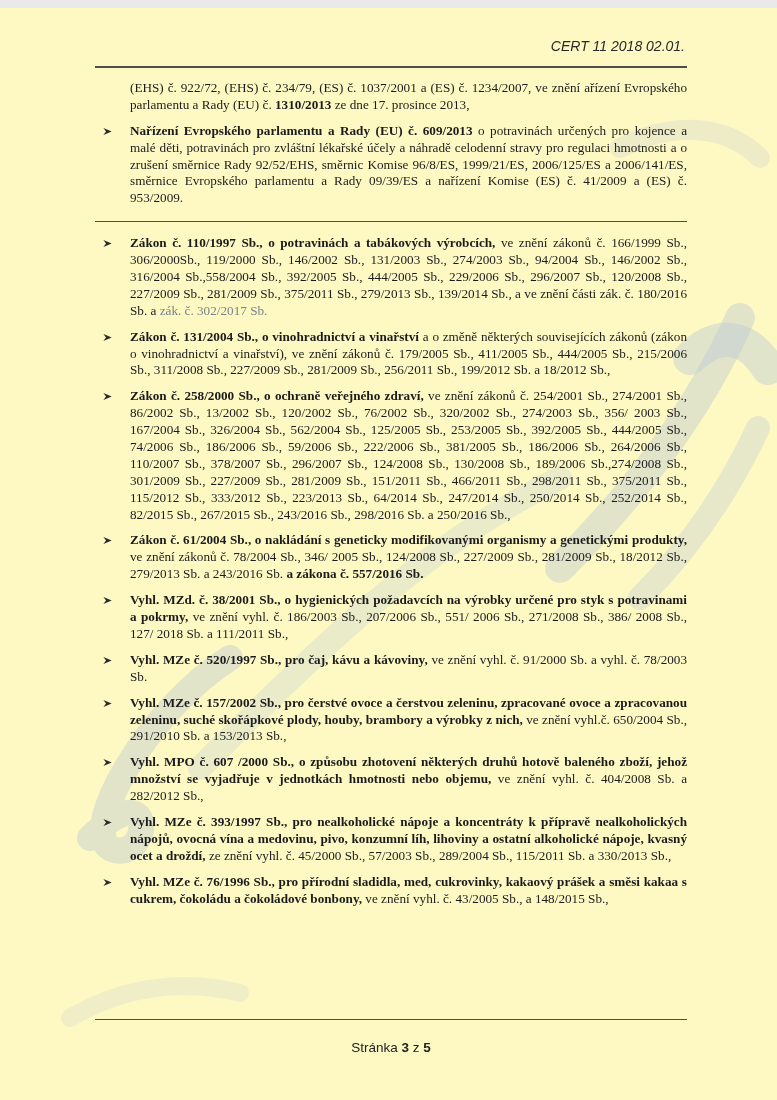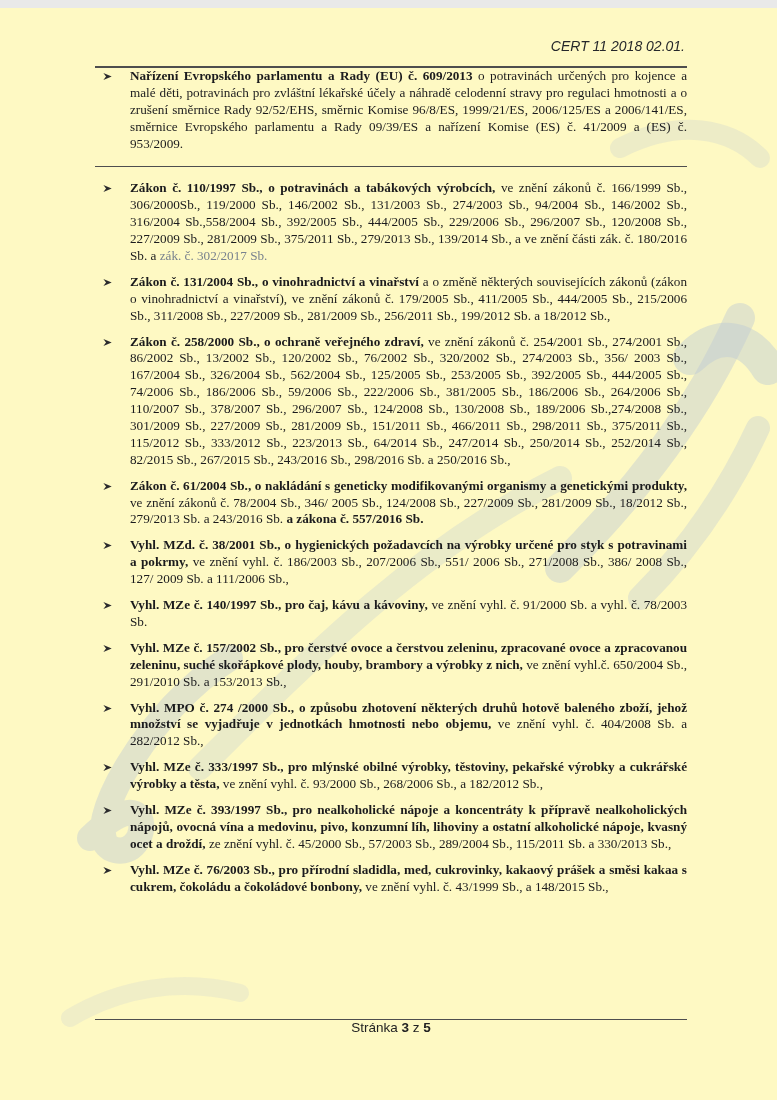--- a/index.html
+++ b/index.html
@@ -51,21 +51,21 @@
   .b{font-weight:bold;}
   .m{color:#79828e;}
   .section-gap{margin:14px 0 13px 0;}
   .doc-footer{
     position:absolute;left:95px;right:90px;top:1011px;z-index:1;
     border-top:1.6px solid #4e4e4e;
     text-align:center;
     font-family:"Liberation Sans", sans-serif;
     font-size:13.5px;
     color:#222;
-    padding-top:0;
+    padding-top:20px;
   }
   .doc-footer .b{font-weight:bold;}
   .scan-edge{
     position:absolute;left:480px;right:0;top:1092px;height:5px;z-index:0;
     background:#f4f4f4;
   }
 </style>
 </head>
 <body>
 
@@ -84,20 +84,21 @@
   </svg>
 
   <div class="scan-edge"></div>
 
   <div class="content">
 
     <div class="doc-header">CERT 11 2018 02.01.</div>
 
     <hr class="rule">
 
+    <p class="intro"><span>(EHS) č. 922/72, (EHS) č. 234/79, (ES) č. 1037/2001 a (ES) č. 1234/2007, ve znění ařízení Evropského parlamentu a Rady (EU) č. </span><span class="b">1310/2013</span><span> ze dne 17. prosince 2013,</span></p>
 
     <ul class="lawlist">
         <li><span class="bullet"><svg width="11" height="11" viewBox="0 0 12 12">
               <path d="M1.5 2.3 L10.6 6 L1.5 9.7 L4.4 6 Z" fill="#2b2b2d"></path>
             </svg></span><span><span class="b">Nařízení Evropského parlamentu a Rady (EU) č. 609/2013</span><span> o potravinách určených pro kojence a malé děti, potravinách pro zvláštní lékařské účely a náhradě celodenní stravy pro regulaci hmotnosti a o zrušení směrnice Rady 92/52/EHS, směrnic Komise 96/8/ES, 1999/21/ES, 2006/125/ES a 2006/141/ES, směrnice Evropského parlamentu a Rady 09/39/ES a nařízení Komise (ES) č. 41/2009 a (ES) č. 953/2009.</span></span></li>
       </ul>
 
     <hr class="rule thin section-gap">
 
     <ul class="lawlist">
@@ -108,38 +109,35 @@
               <path d="M1.5 2.3 L10.6 6 L1.5 9.7 L4.4 6 Z" fill="#2b2b2d"></path>
             </svg></span><span><span class="b">Zákon č. 131/2004 Sb., o vinohradnictví a vinařství</span><span> a o změně některých souvisejících zákonů (zákon o vinohradnictví a vinařství), ve znění zákonů č. 179/2005 Sb., 411/2005 Sb., 444/2005 Sb., 215/2006 Sb., 311/2008 Sb., 227/2009 Sb., 281/2009 Sb., 256/2011 Sb., 199/2012 Sb. a 18/2012 Sb.,</span></span></li>
         <li><span class="bullet"><svg width="11" height="11" viewBox="0 0 12 12">
               <path d="M1.5 2.3 L10.6 6 L1.5 9.7 L4.4 6 Z" fill="#2b2b2d"></path>
             </svg></span><span><span class="b">Zákon č. 258/2000 Sb., o ochraně veřejného zdraví,</span><span> ve znění zákonů č. 254/2001 Sb., 274/2001 Sb., 86/2002 Sb., 13/2002 Sb., 120/2002 Sb., 76/2002 Sb., 320/2002 Sb., 274/2003 Sb., 356/ 2003 Sb., 167/2004 Sb., 326/2004 Sb., 562/2004 Sb., 125/2005 Sb., 253/2005 Sb., 392/2005 Sb., 444/2005 Sb., 74/2006 Sb., 186/2006 Sb., 59/2006 Sb., 222/2006 Sb., 381/2005 Sb., 186/2006 Sb., 264/2006 Sb., 110/2007 Sb., 378/2007 Sb., 296/2007 Sb., 124/2008 Sb., 130/2008 Sb., 189/2006 Sb.,274/2008 Sb., 301/2009 Sb., 227/2009 Sb., 281/2009 Sb., 151/2011 Sb., 466/2011 Sb., 298/2011 Sb., 375/2011 Sb., 115/2012 Sb., 333/2012 Sb., 223/2013 Sb., 64/2014 Sb., 247/2014 Sb., 250/2014 Sb., 252/2014 Sb., 82/2015 Sb., 267/2015 Sb., 243/2016 Sb., 298/2016 Sb. a 250/2016 Sb.,</span></span></li>
         <li><span class="bullet"><svg width="11" height="11" viewBox="0 0 12 12">
               <path d="M1.5 2.3 L10.6 6 L1.5 9.7 L4.4 6 Z" fill="#2b2b2d"></path>
             </svg></span><span><span class="b">Zákon č. 61/2004 Sb., o nakládání s geneticky modifikovanými organismy a genetickými produkty,</span><span> ve znění zákonů č. 78/2004 Sb., 346/ 2005 Sb., 124/2008 Sb., 227/2009 Sb., 281/2009 Sb., 18/2012 Sb., 279/2013 Sb. a 243/2016 Sb. </span><span class="b">a zákona č. 557/2016 Sb.</span></span></li>
         <li><span class="bullet"><svg width="11" height="11" viewBox="0 0 12 12">
               <path d="M1.5 2.3 L10.6 6 L1.5 9.7 L4.4 6 Z" fill="#2b2b2d"></path>
-            </svg></span><span><span class="b">Vyhl. MZd. č. 38/2001 Sb., o hygienických požadavcích na výrobky určené pro styk s potravinami a pokrmy,</span><span> ve znění vyhl. č. 186/2003 Sb., 207/2006 Sb., 551/ 2006 Sb., 271/2008 Sb., 386/ 2008 Sb., 127/ 2009 Sb. a  111/2006 Sb.,</span></span></li>
+            </svg></span><span><span class="b">Vyhl. MZd. č. 38/2001 Sb., o hygienických požadavcích na výrobky určené pro styk s potravinami a pokrmy,</span><span> ve znění vyhl. č. 186/2003 Sb., 207/2006 Sb., 551/ 2006 Sb., 271/2008 Sb., 386/ 2008 Sb., 127/ 2018 Sb. a  111/2011 Sb.,</span></span></li>
         <li><span class="bullet"><svg width="11" height="11" viewBox="0 0 12 12">
               <path d="M1.5 2.3 L10.6 6 L1.5 9.7 L4.4 6 Z" fill="#2b2b2d"></path>
-            </svg></span><span><span class="b">Vyhl. MZe č. 140/1997 Sb., pro čaj, kávu a kávoviny,</span><span> ve znění vyhl. č. 91/2000 Sb. a vyhl. č. 78/2003 Sb.</span></span></li>
+            </svg></span><span><span class="b">Vyhl. MZe č. 520/1997 Sb., pro čaj, kávu a kávoviny,</span><span> ve znění vyhl. č. 91/2000 Sb. a vyhl. č. 78/2003 Sb.</span></span></li>
         <li><span class="bullet"><svg width="11" height="11" viewBox="0 0 12 12">
               <path d="M1.5 2.3 L10.6 6 L1.5 9.7 L4.4 6 Z" fill="#2b2b2d"></path>
             </svg></span><span><span class="b">Vyhl. MZe č. 157/2002 Sb., pro čerstvé ovoce a čerstvou zeleninu, zpracované ovoce a zpracovanou zeleninu, suché skořápkové plody, houby, brambory a výrobky z nich,</span><span> ve znění vyhl.č. 650/2004 Sb., 291/2010 Sb. a 153/2013 Sb.,</span></span></li>
         <li><span class="bullet"><svg width="11" height="11" viewBox="0 0 12 12">
               <path d="M1.5 2.3 L10.6 6 L1.5 9.7 L4.4 6 Z" fill="#2b2b2d"></path>
-            </svg></span><span><span class="b">Vyhl. MPO č. 274 /2000 Sb., o způsobu zhotovení některých druhů hotově baleného zboží, jehož množství se vyjadřuje v jednotkách hmotnosti nebo objemu,</span><span> ve znění vyhl. č. 404/2008 Sb. a 282/2012 Sb.,</span></span></li>
-        <li><span class="bullet"><svg width="11" height="11" viewBox="0 0 12 12">
-              <path d="M1.5 2.3 L10.6 6 L1.5 9.7 L4.4 6 Z" fill="#2b2b2d"></path>
-            </svg></span><span><span class="b">Vyhl. MZe č. 333/1997 Sb., pro mlýnské obilné výrobky, těstoviny, pekařské výrobky a cukrářské výrobky a těsta,</span><span> ve znění vyhl. č. 93/2000 Sb., 268/2006 Sb., a 182/2012 Sb.,</span></span></li>
+            </svg></span><span><span class="b">Vyhl. MPO č. 607 /2000 Sb., o způsobu zhotovení některých druhů hotově baleného zboží, jehož množství se vyjadřuje v jednotkách hmotnosti nebo objemu,</span><span> ve znění vyhl. č. 404/2008 Sb. a 282/2012 Sb.,</span></span></li>
         <li><span class="bullet"><svg width="11" height="11" viewBox="0 0 12 12">
               <path d="M1.5 2.3 L10.6 6 L1.5 9.7 L4.4 6 Z" fill="#2b2b2d"></path>
             </svg></span><span><span class="b">Vyhl. MZe č. 393/1997 Sb., pro nealkoholické nápoje a koncentráty k přípravě nealkoholických nápojů, ovocná vína a medovinu, pivo, konzumní líh, lihoviny a ostatní alkoholické nápoje, kvasný ocet a droždí,</span><span> ze znění vyhl. č. 45/2000 Sb., 57/2003 Sb., 289/2004 Sb., 115/2011 Sb. a 330/2013 Sb.,</span></span></li>
         <li><span class="bullet"><svg width="11" height="11" viewBox="0 0 12 12">
               <path d="M1.5 2.3 L10.6 6 L1.5 9.7 L4.4 6 Z" fill="#2b2b2d"></path>
-            </svg></span><span><span class="b">Vyhl. MZe č. 76/2003 Sb., pro přírodní sladidla, med, cukrovinky, kakaový prášek a směsi kakaa s cukrem, čokoládu a čokoládové bonbony,</span><span> ve znění vyhl. č. 43/1999 Sb., a 148/2015 Sb.,</span></span></li>
+            </svg></span><span><span class="b">Vyhl. MZe č. 76/1996 Sb., pro přírodní sladidla, med, cukrovinky, kakaový prášek a směsi kakaa s cukrem, čokoládu a čokoládové bonbony,</span><span> ve znění vyhl. č. 43/2005 Sb., a 148/2015 Sb.,</span></span></li>
       </ul>
 
   </div>
 
   <div class="doc-footer"><span>Stránka</span>&nbsp;<span class="b">3</span>&nbsp;<span>z</span>&nbsp;<span class="b">5</span></div>
 
 </div>
 
 </body></html>

